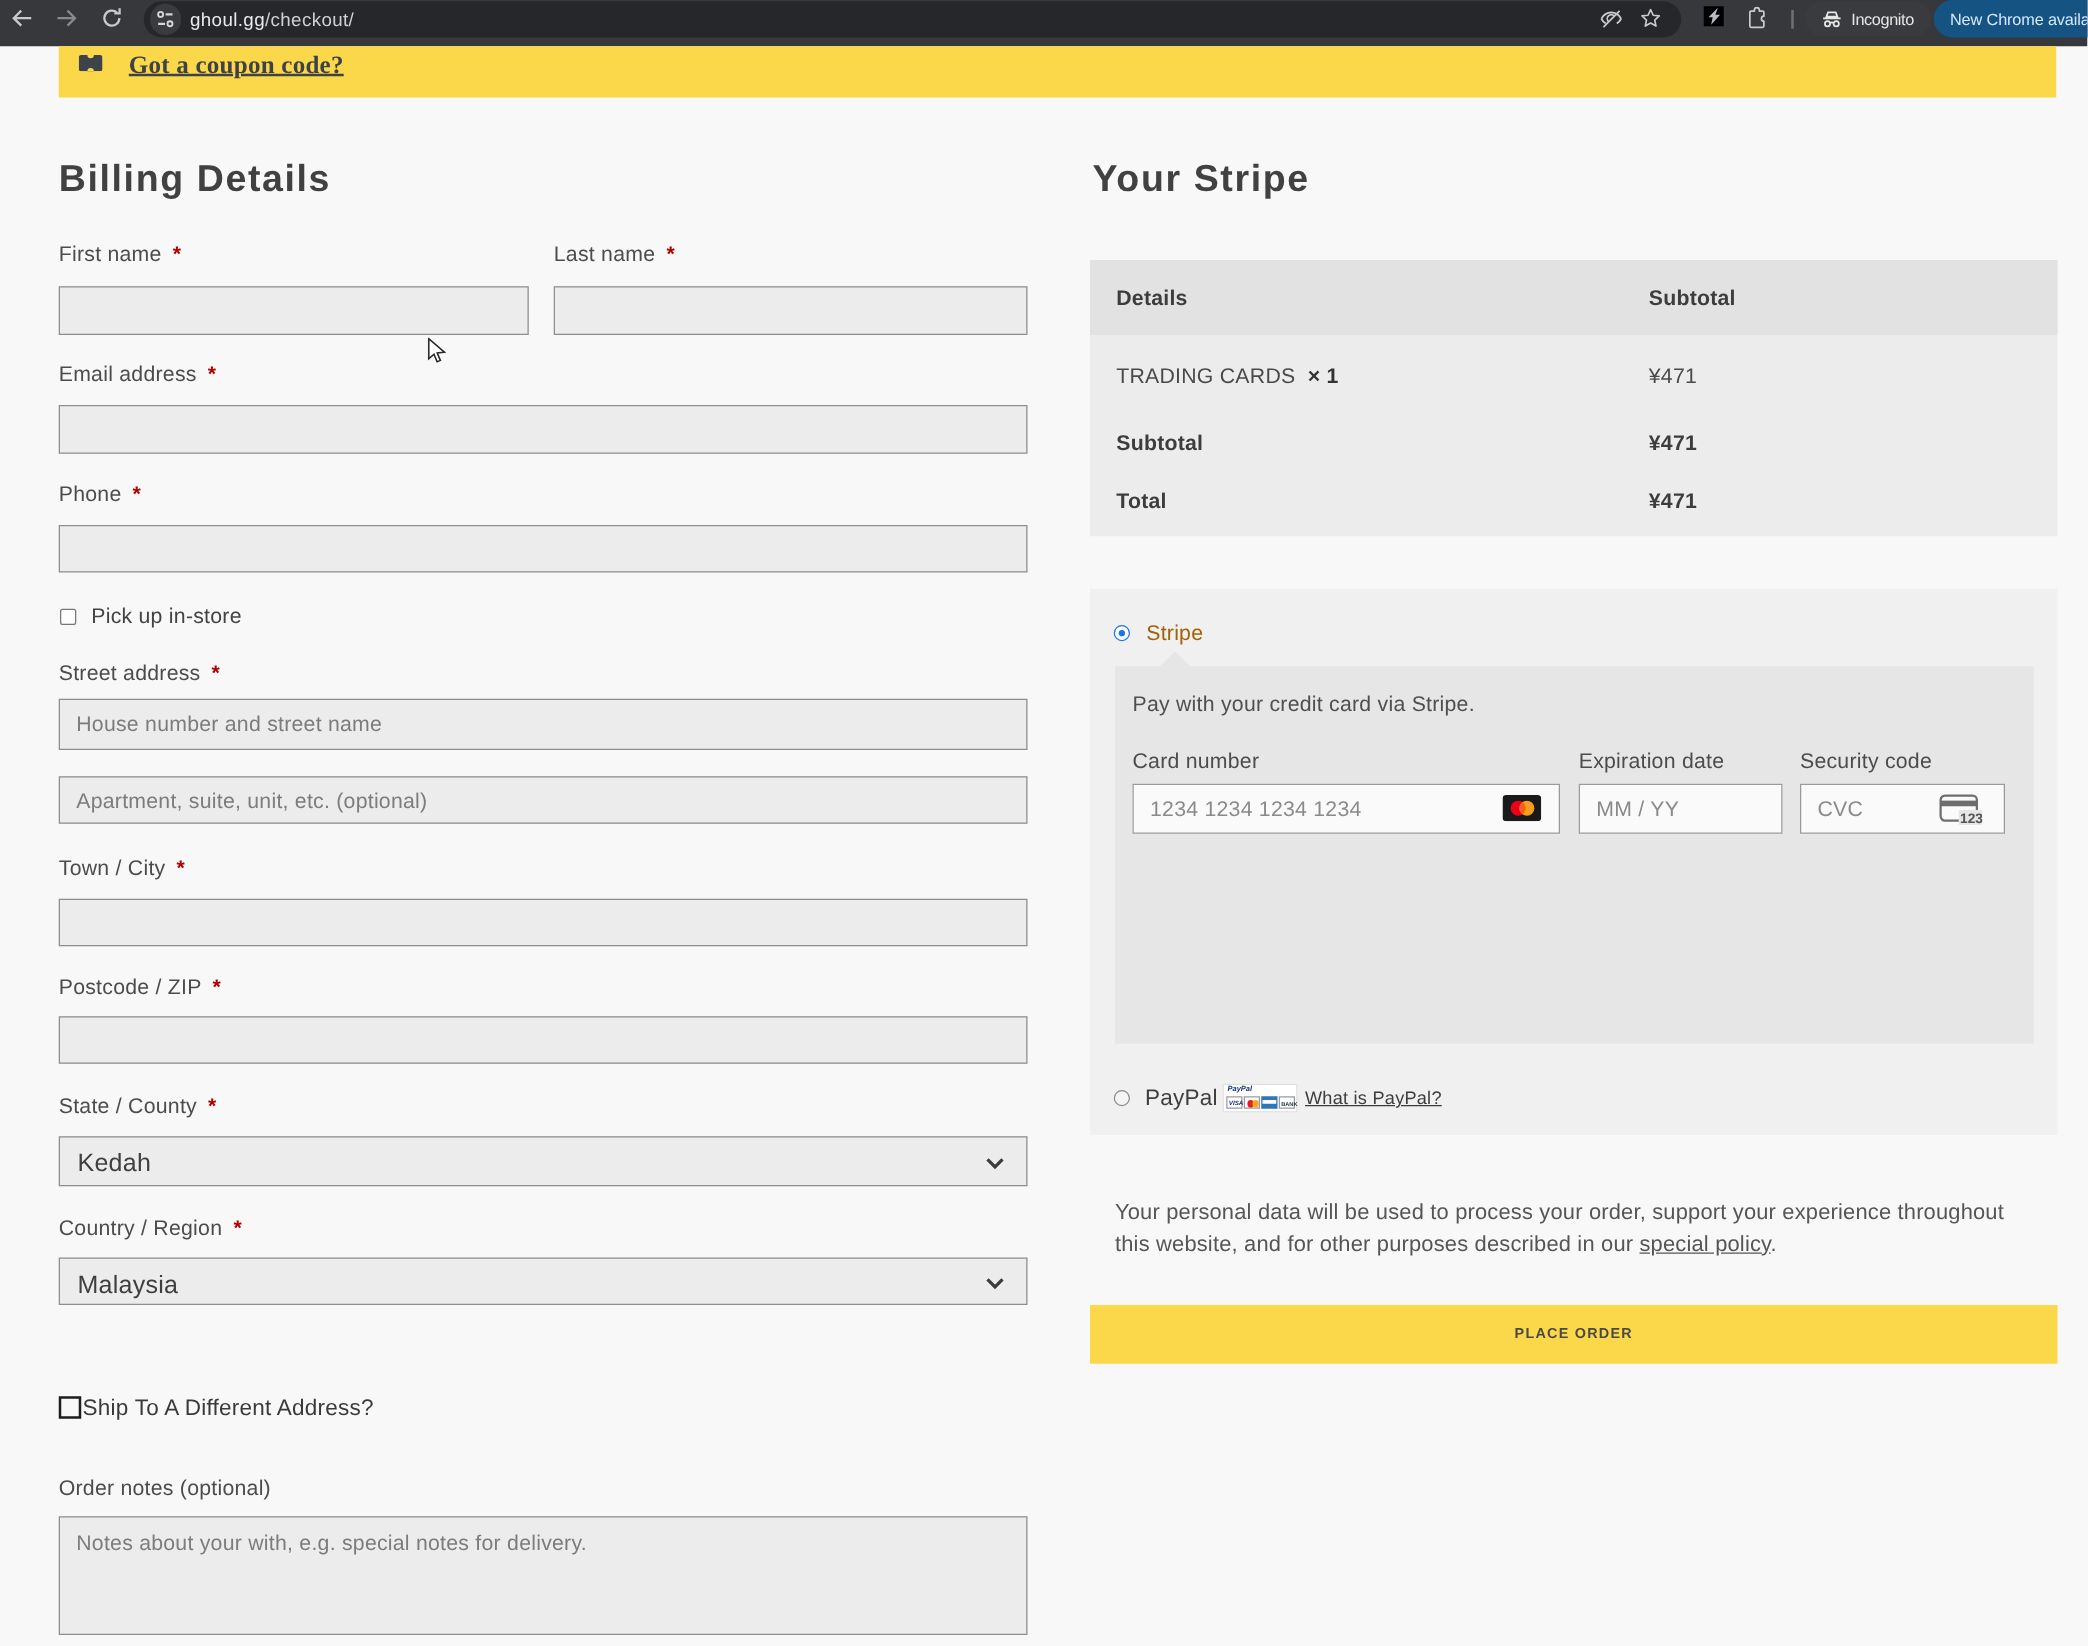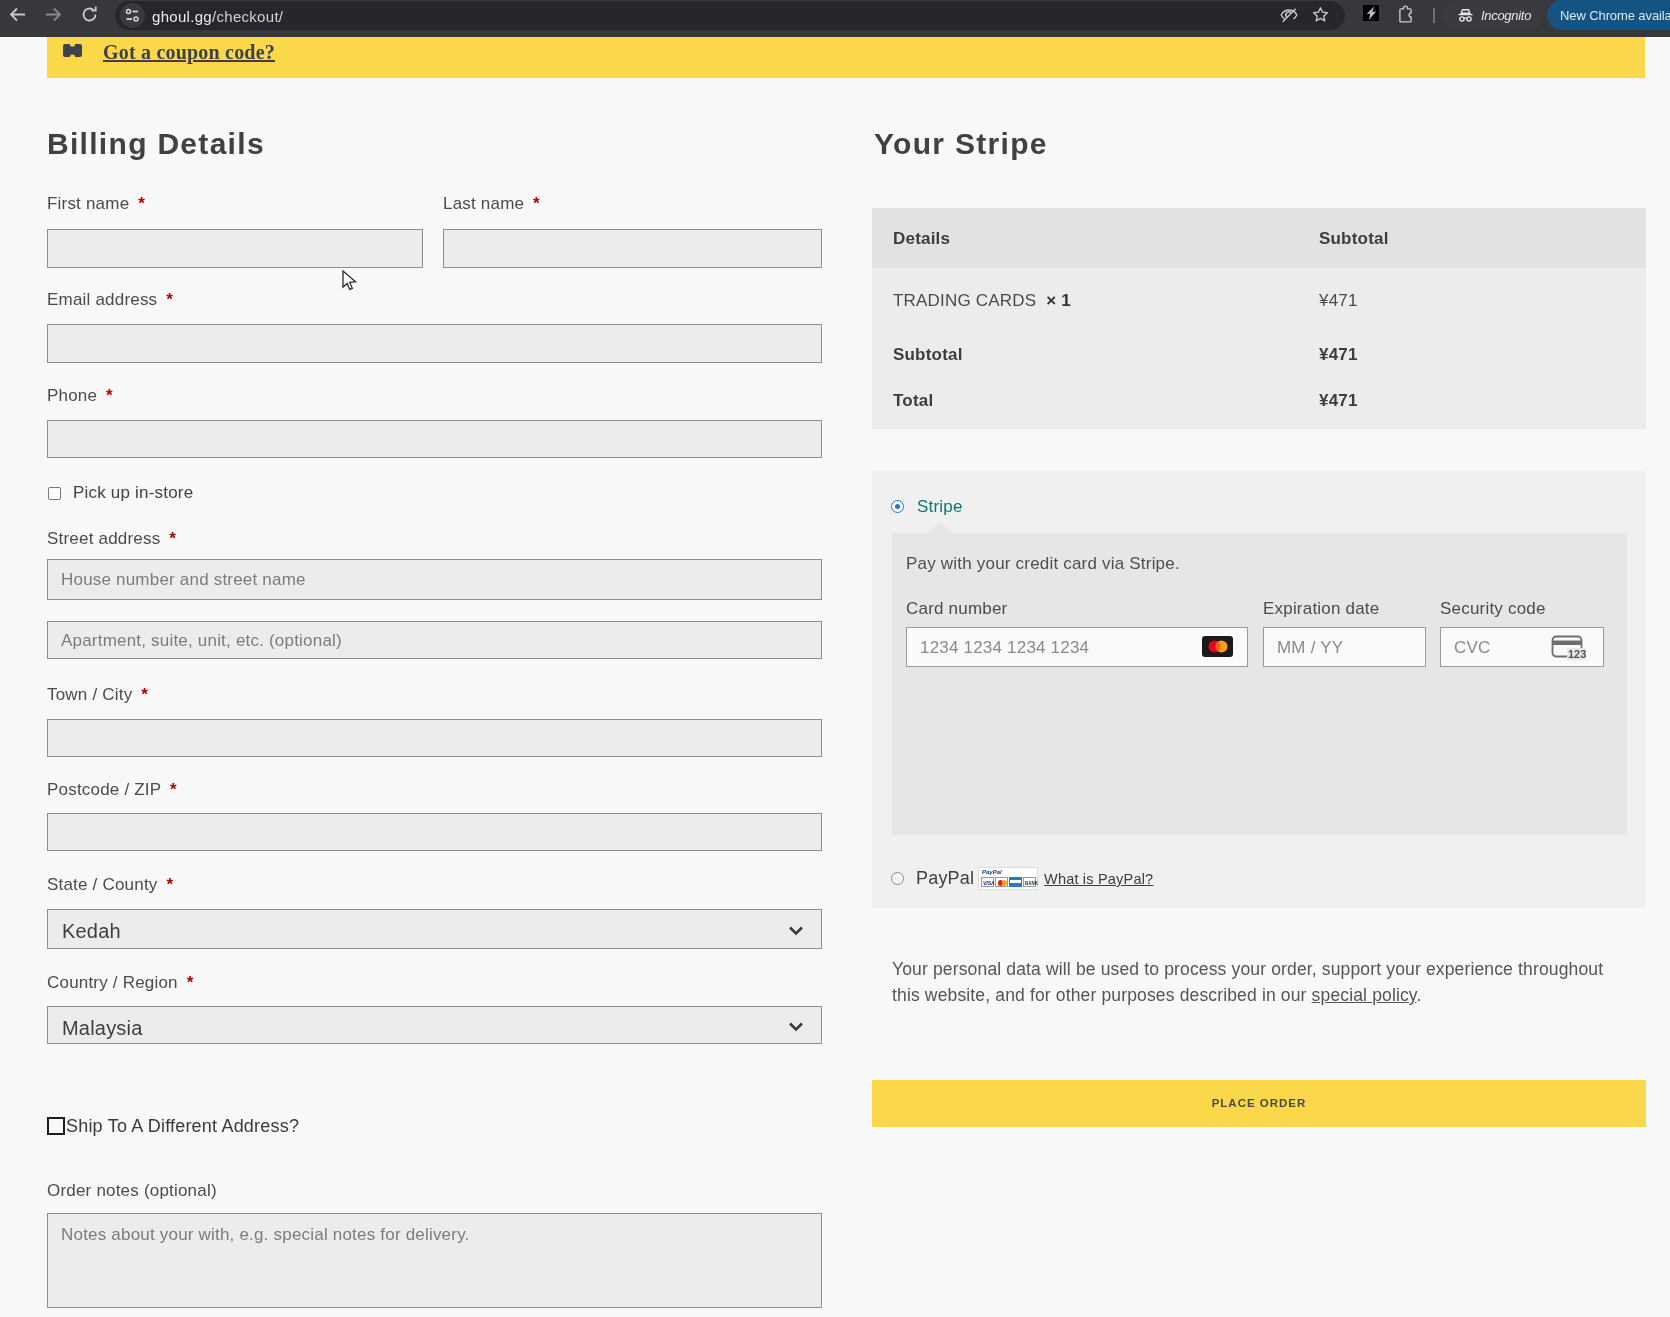--- a/index.html
+++ b/index.html
@@ -5,21 +5,21 @@
   html,body{margin:0;padding:0;}
   body{width:1670px;height:1317px;overflow:hidden;background:#f8f8f8;
        font-family:"Liberation Sans",sans-serif;position:relative;}
   .abs{position:absolute;}
   
   #toolbar{position:absolute;left:0;top:0;width:1670px;height:37px;background:#37383b;}
   #omnibox{position:absolute;left:115px;top:1px;width:1230px;height:29px;border-radius:15px;background:#26272a;}
   #tunecircle{position:absolute;left:120px;top:3px;width:25px;height:25px;border-radius:50%;background:#3a3b3e;}
   #urltext{position:absolute;left:152px;top:8px;font-size:15px;color:#e8eaed;letter-spacing:.3px;}
   #urltext .path{color:#cfd1d4;}
-  #incog{position:absolute;left:1444px;top:1px;width:101px;height:28px;border-radius:14px;background:#3a3b3e;font-style:italic;}
+  #incog{position:absolute;left:1444px;top:1px;width:101px;height:28px;border-radius:14px;background:#3a3b3e;}
   #incog span{position:absolute;left:37px;top:7px;font-size:13px;letter-spacing:-.3px;color:#e6e6e6;}
   #newchrome{position:absolute;left:1547px;top:0px;width:140px;height:30px;border-radius:15px;background:#155382;}
   #newchrome span{position:absolute;left:13px;top:8px;font-size:13px;letter-spacing:-.1px;color:#d6e9fb;white-space:nowrap;}
   
   #banner{position:absolute;left:47px;top:37px;width:1598px;height:41px;background:#fbd84a;}
   #coupon{position:absolute;left:103px;top:41px;font-family:"Liberation Serif",serif;
           font-weight:bold;font-size:20px;color:#3e4146;text-decoration:underline;letter-spacing:.2px;}
   
   .h1{position:absolute;font-size:30px;font-weight:bold;color:#414141;letter-spacing:1.3px;}
   .lbl{position:absolute;font-size:17px;color:#4c4c4c;letter-spacing:.2px;}
@@ -33,21 +33,21 @@
   
   #ordtable{position:absolute;left:872px;top:208px;width:774px;height:221px;background:#ececec;}
   #ordhead{position:absolute;left:0;top:0;width:774px;height:60px;background:#e2e2e2;}
   .tb{font-size:17px;color:#3d3d3d;font-weight:bold;letter-spacing:.2px;position:absolute;}
   .tr{font-size:17px;color:#4a4a4a;letter-spacing:.2px;position:absolute;}
   #payblock{position:absolute;left:872px;top:471px;width:774px;height:437px;background:#f0f0f0;}
   #stripebox{position:absolute;left:20px;top:62px;width:735px;height:302px;background:#e6e6e6;}
   #notch{position:absolute;left:56px;top:50px;width:0;height:0;border-left:12px solid transparent;
          border-right:12px solid transparent;border-bottom:12px solid #e6e6e6;}
   .winp{position:absolute;background:#fafafa;border:1px solid #9a9a9a;box-sizing:border-box;height:40px;}
-  #placeorder{position:absolute;left:872px;top:1044px;width:774px;height:47px;background:#fbd84a;margin-top:36px;}
+  #placeorder{position:absolute;left:872px;top:1044px;width:774px;height:47px;background:#fbd84a;}
   #placeorder span{position:absolute;width:100%;text-align:center;top:17px;font-size:11.5px;
         font-weight:bold;letter-spacing:1.0px;color:#4a4a45;}
   #privacy{position:absolute;left:892px;top:956px;width:740px;font-size:17.5px;color:#555;
         letter-spacing:.15px;line-height:26px;}
 </style>
 </head>
 <body>
 
 <div id="toolbar">
   <div id="omnibox"></div>
@@ -171,21 +171,21 @@
   <div class="tr" style="left:447px;top:83px;">¥471</div>
   <div class="tb" style="left:21px;top:137px;">Subtotal</div>
   <div class="tb" style="left:447px;top:137px;">¥471</div>
   <div class="tb" style="left:21px;top:183px;">Total</div>
   <div class="tb" style="left:447px;top:183px;">¥471</div>
 </div>
 
 <div id="payblock">
   <div class="abs" style="left:19px;top:29px;width:13px;height:13px;border-radius:50%;background:#fff;border:1.8px solid #1a73e8;box-sizing:border-box;"></div>
   <div class="abs" style="left:23px;top:33px;width:5px;height:5px;border-radius:50%;background:#1a73e8;"></div>
-  <div class="tr" style="left:45px;top:26px;color:#0f766e;">Stripe</div>
+  <div class="tr" style="left:45px;top:26px;color:#a16207;">Stripe</div>
   <div id="notch"></div>
   <div id="stripebox">
     <div class="tr" style="left:14px;top:21px;color:#4f4f4f;">Pay with your credit card via Stripe.</div>
     <div class="tr" style="left:14px;top:66px;color:#4c4c4c;">Card number</div>
     <div class="tr" style="left:371px;top:66px;color:#4c4c4c;">Expiration date</div>
     <div class="tr" style="left:548px;top:66px;color:#4c4c4c;">Security code</div>
     <div class="winp" style="left:14px;top:94px;width:342px;"></div>
     <div class="winp" style="left:371px;top:94px;width:163px;"></div>
     <div class="winp" style="left:548px;top:94px;width:164px;"></div>
     <div class="ph" style="left:28px;top:105px;color:#8a8a8a;">1234 1234 1234 1234</div>

